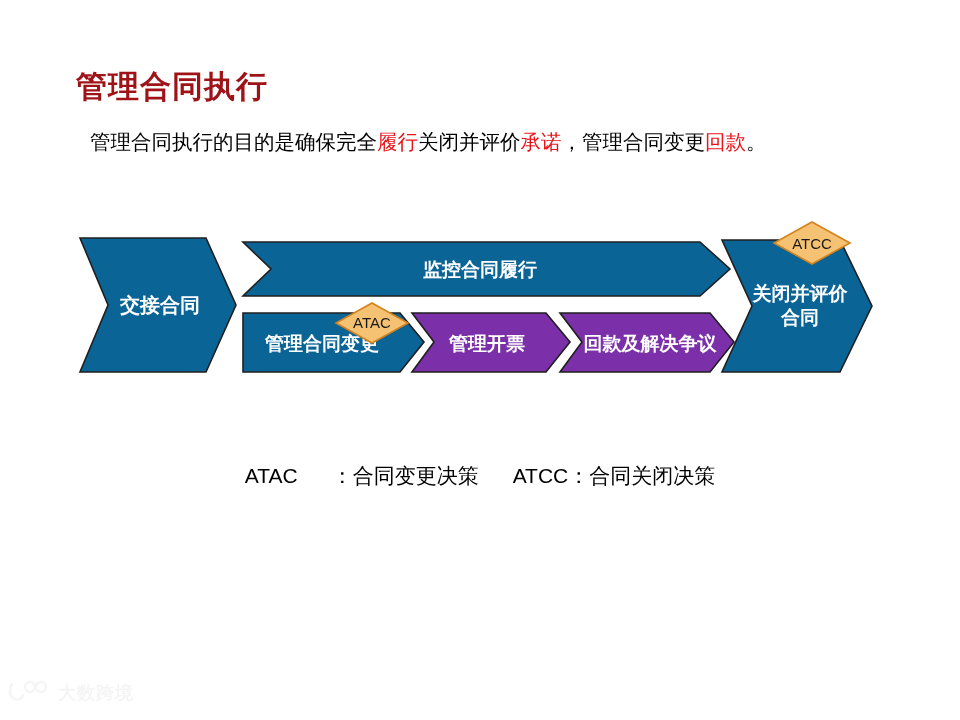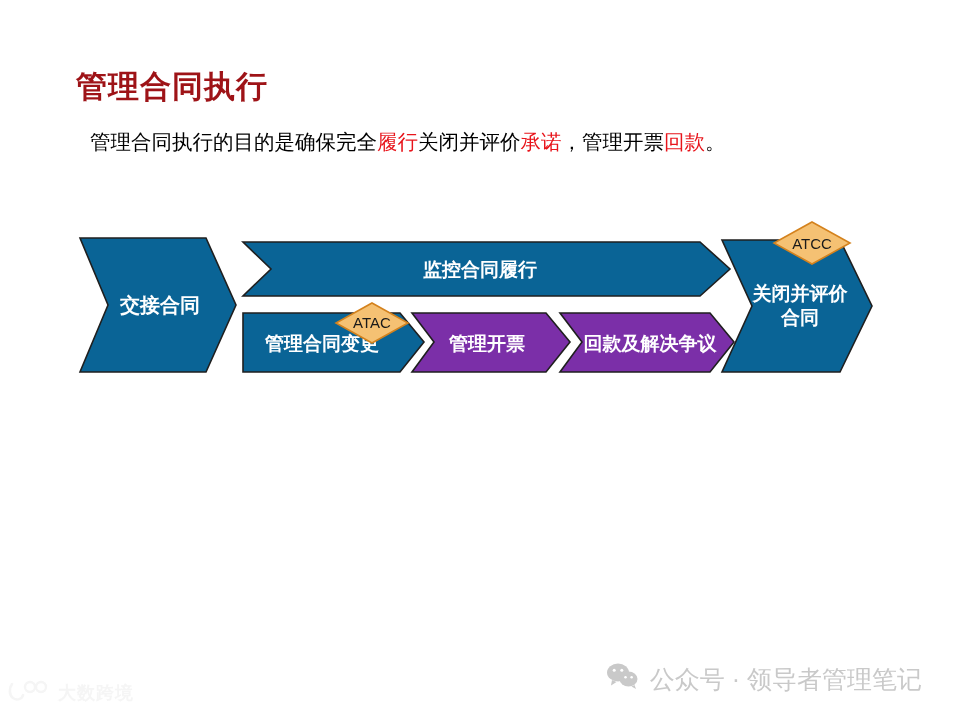--- a/index.html
+++ b/index.html
@@ -114,21 +114,21 @@
     white-space: nowrap;
   }
 </style>
 </head>
 <body>
 
 <div id="slide">
 
   <div id="page-title">管理合同执行</div>
 
-  <div id="subtitle"><span>管理合同执行的目的是确保完全</span><span class="hl">履行</span><span>关闭并评价</span><span class="hl">承诺</span><span>，管理开票</span><span class="hl">回款</span><span>。</span></div>
+  <div id="subtitle"><span>管理合同执行的目的是确保完全</span><span class="hl">履行</span><span>关闭并评价</span><span class="hl">承诺</span><span>，管理合同变更</span><span class="hl">回款</span><span>。</span></div>
 
   <div id="diagram">
     <svg width="960" height="720" viewBox="0 0 960 720" xmlns="http://www.w3.org/2000/svg">
 
       <g>
         <path d="M 80,238 L 206,238 L 236,305 L 206,372 L 80,372 L 108,305 Z" fill="#0a6496" stroke="#1f1f1f" stroke-width="1.6"></path>
         <text class="shape-label big" x="160" y="312">交接合同</text>
       </g>
 
       <g>
@@ -163,38 +163,24 @@
       </g>
 
       <g>
         <path d="M 812,222 L 850,243 L 812,264 L 774,243 Z" fill="#f5c173" stroke="#d4821d" stroke-width="1.6"></path>
         <text class="badge-label" x="812" y="249">ATCC</text>
       </g>
 
     </svg>
   </div>
 
+  <div id="legend"><span>ATAC</span><span class="gap"></span><span>：</span><span>合同变更决策</span><span class="gap"></span><span>ATCC</span><span>：</span><span>合同关闭决策</span></div>
 
   <div id="bottom-bar"></div>
 
-  <div id="wechat-credit">
-    <span class="wx-icon">
-      <svg width="32" height="28" viewBox="0 0 32 28" xmlns="http://www.w3.org/2000/svg">
-        <ellipse cx="12" cy="10.5" rx="11" ry="9" fill="#c9c9c9"></ellipse>
-        <path d="M 6,18 L 5,23.5 L 10.5,20 Z" fill="#c9c9c9"></path>
-        <circle cx="8.2" cy="8.3" r="1.5" fill="#ffffff"></circle>
-        <circle cx="15.8" cy="8.3" r="1.5" fill="#ffffff"></circle>
-        <ellipse cx="22.5" cy="17" rx="9" ry="7.4" fill="#c9c9c9"></ellipse>
-        <path d="M 28.5,23 L 30,27 L 25.5,24.5 Z" fill="#c9c9c9"></path>
-        <circle cx="19.5" cy="15.3" r="1.25" fill="#ffffff"></circle>
-        <circle cx="25.6" cy="15.3" r="1.25" fill="#ffffff"></circle>
-      </svg>
-    </span>
-    <span>公众号 · 领导者管理笔记</span>
-  </div>
 
   <div id="watermark">
     <span>
       <svg width="44" height="22" viewBox="0 0 44 22" xmlns="http://www.w3.org/2000/svg">
         <path d="M 4,4 C 1,8 1,15 5,18 C 9,21 14,19 15,15" fill="none" stroke="#f2f2f2" stroke-width="2.6" stroke-linecap="round"></path>
         <circle cx="22" cy="7" r="5" fill="none" stroke="#f2f2f2" stroke-width="2.4"></circle>
         <circle cx="33" cy="7" r="5" fill="none" stroke="#f2f2f2" stroke-width="2.4"></circle>
       </svg>
     </span>
     <span class="wm-text">大数跨境</span>

